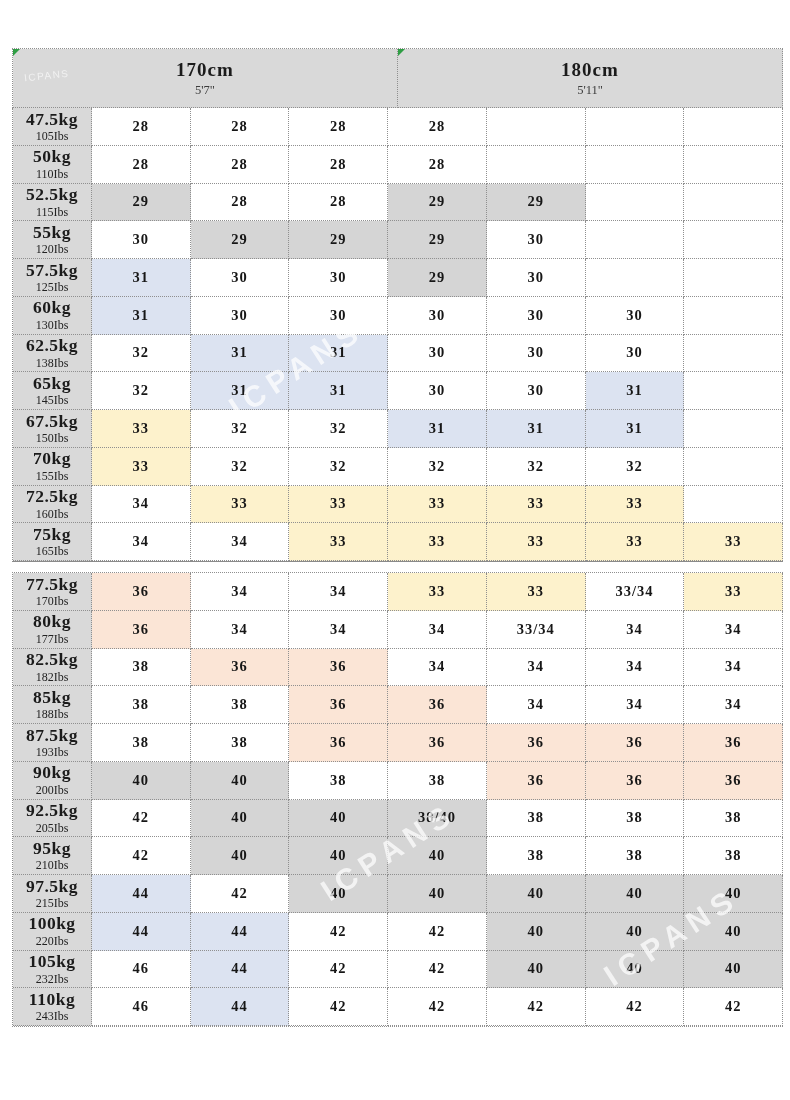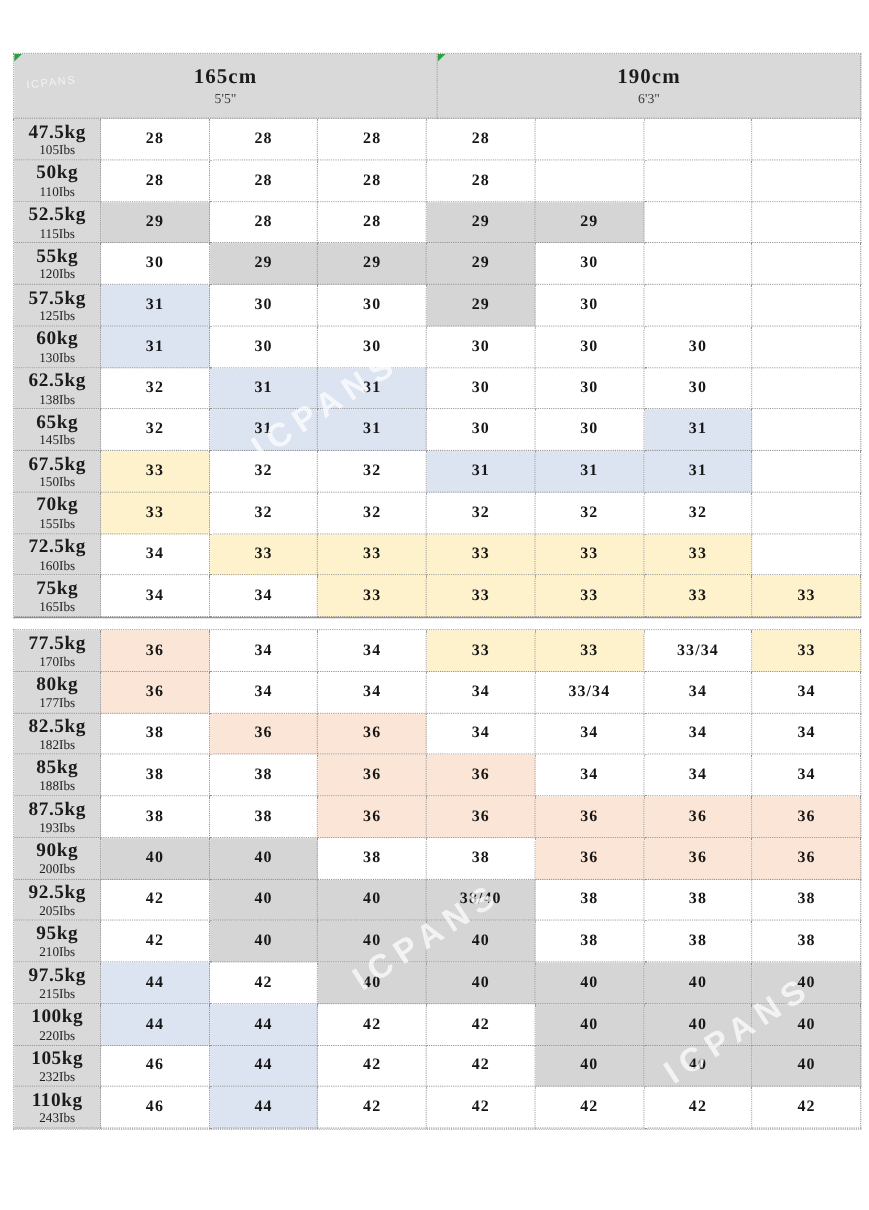--- a/index.html
+++ b/index.html
@@ -42,27 +42,27 @@
 </head>
 <body>
 
 <div class="canvas">
   <div class="table-wrap">
 
     <div class="header-row">
 
         <div class="hcell">
     <span class="tri"></span>
-    <span class="cm">165cm</span>
-    <span class="ft">5'5"</span>
+    <span class="cm">170cm</span>
+    <span class="ft">5'7"</span>
   </div>
         <div class="hcell">
     <span class="tri"></span>
-    <span class="cm">190cm</span>
-    <span class="ft">6'3"</span>
+    <span class="cm">180cm</span>
+    <span class="ft">5'11"</span>
   </div>
       </div>
 
     <div>
         <div class="section s1">
           <div class="row">
     <div class="labcell">
       <span class="kg">47.5kg</span>
       <span class="lbs">105Ibs</span>
     </div>

